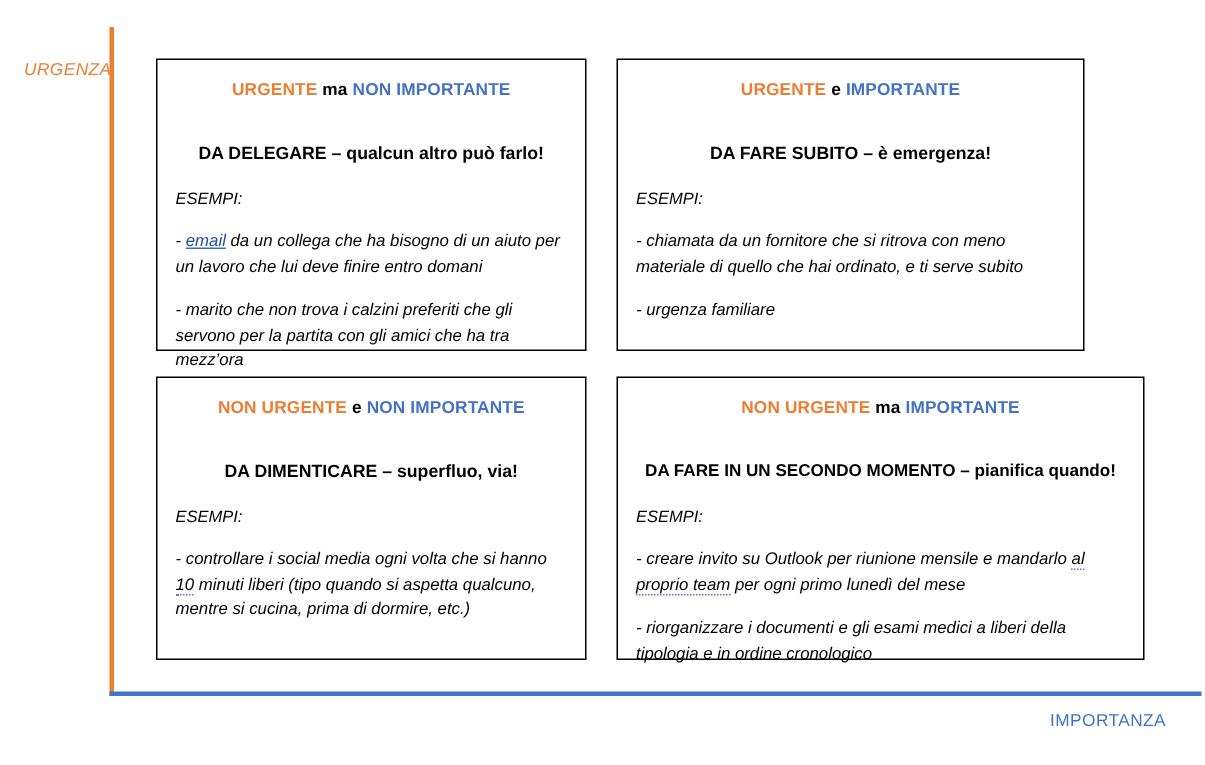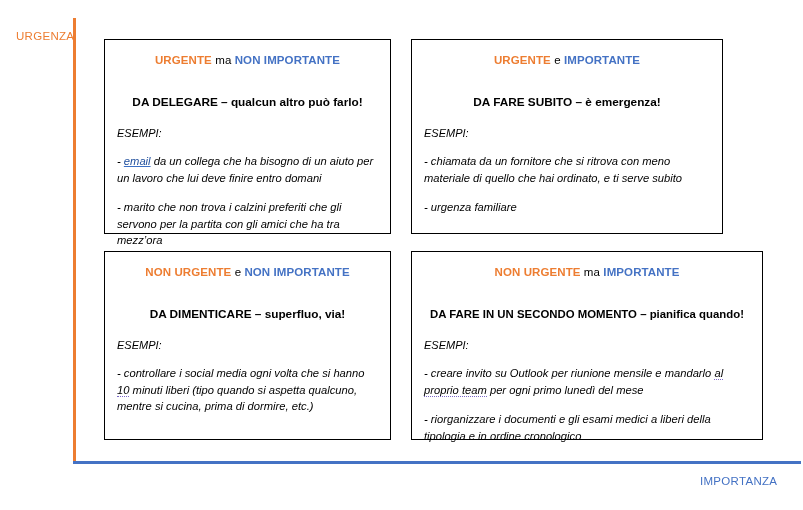--- a/index.html
+++ b/index.html
@@ -38,22 +38,23 @@
     background: #4472C4;
   }
   .axis-label {
     position: absolute;
     font-size: 11.5px;
     letter-spacing: 0.3px;
     white-space: nowrap;
   }
   .axis-label-urgenza {
     left: 16px;
-    top: 30px;
+    top: 41px;
     color: #ED7D31;
+    font-style: italic;
   }
   .axis-label-importanza {
     left: 700px;
     top: 475px;
     color: #4472C4;
   }
 
   
   .quad {
     position: absolute;
@@ -71,21 +72,21 @@
     text-align: center;
     font-size: 11.5px;
     font-weight: bold;
     letter-spacing: 0.1px;
     margin: 5px 0 0 0;
     line-height: 14px;
     white-space: nowrap;
   }
   .headline .urg { color: #ED7D31; }
   .headline .imp { color: #4472C4; }
-  .headline .conj { color: #000000; font-weight: normal; }
+  .headline .conj { color: #000000; font-weight: bold; }
 
   .action {
     text-align: center;
     font-size: 11.8px;
     font-weight: bold;
     color: #000000;
     margin: 28px 0 0 0;
     line-height: 15px;
     white-space: nowrap;
   }

